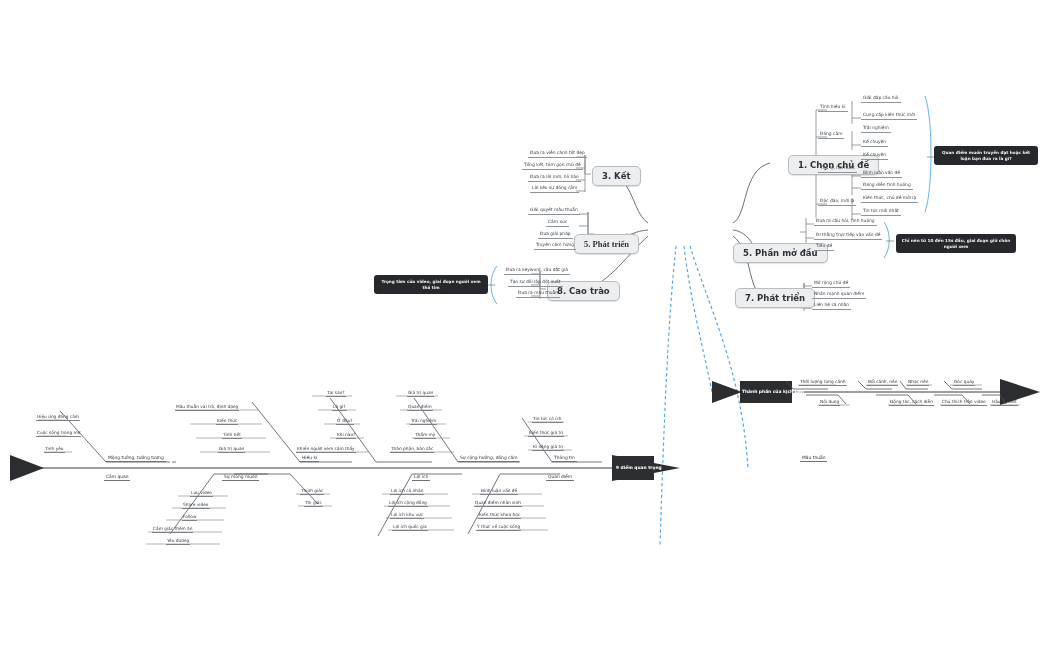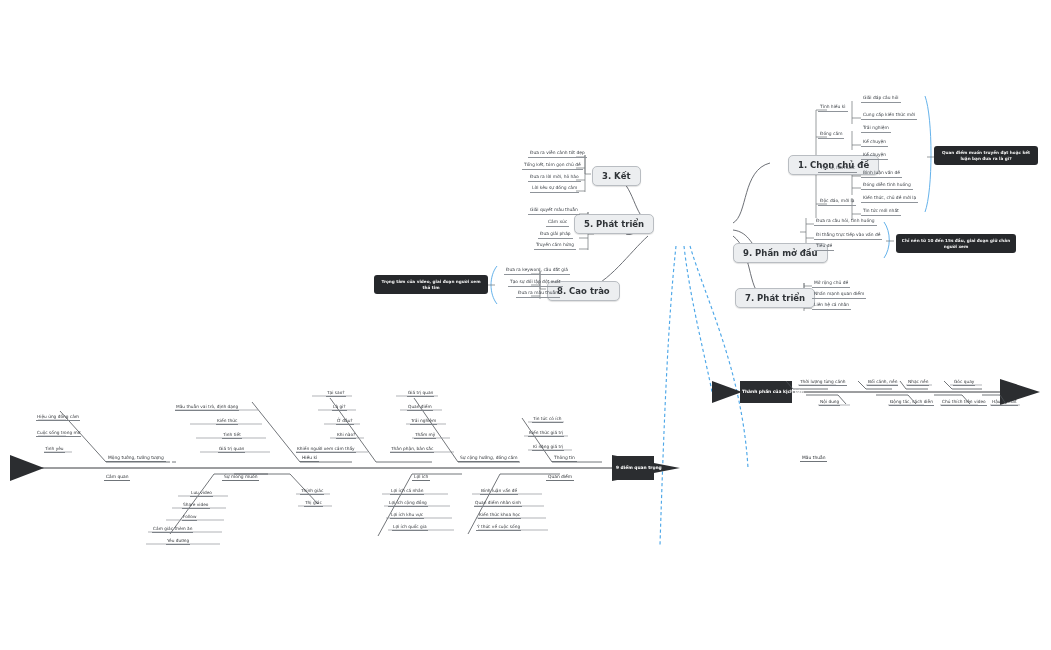--- a/index.html
+++ b/index.html
@@ -161,24 +161,24 @@
       </g>
       <g fill="none" stroke="#7d8288" stroke-width="0.6">
         <path d="M798,385 L836,385 M866,385 L898,385 M906,385 L932,385 M950,385 L982,385"></path>
         <path d="M818,405 L850,405 M888,405 L924,405 M940,405 L978,405 M990,405 L1020,405"></path>
       </g>
     </g>
   </svg>
 
 
   <div class="node branch" style="left:788px;top:155px;">1. Chọn chủ đề</div>
-  <div class="node branch" style="left:733px;top:243px;">9. Phần mở đầu</div>
+  <div class="node branch" style="left:733px;top:243px;">5. Phần mở đầu</div>
   <div class="node branch" style="left:735px;top:288px;">7. Phát triển</div>
   <div class="node branch" style="left:547px;top:281px;">8. Cao trào</div>
-  <div class="node branch" style="left:574px;top:214px;">5. Phát triển</div>
+  <div class="node branch" style="left:574px;top:234px;font-family:Liberation Serif, serif;">5. Phát triển</div>
   <div class="node branch" style="left:592px;top:166px;">3. Kết</div>
 
   <div class="node leaf" style="left:818px;top:105px;">Tính hiếu kì</div>
   <div class="node leaf" style="left:818px;top:132px;">Đồng cảm</div>
   <div class="node leaf" style="left:818px;top:166px;">Thú vị, hài hước</div>
   <div class="node leaf" style="left:818px;top:199px;">Độc đáo, mới lạ</div>
 
   <div class="node leaf" style="left:861px;top:96px;">Giải đáp câu hỏi</div>
   <div class="node leaf" style="left:861px;top:113px;">Cung cấp kiến thức mới</div>
   <div class="node leaf" style="left:861px;top:126px;">Trải nghiệm</div>

